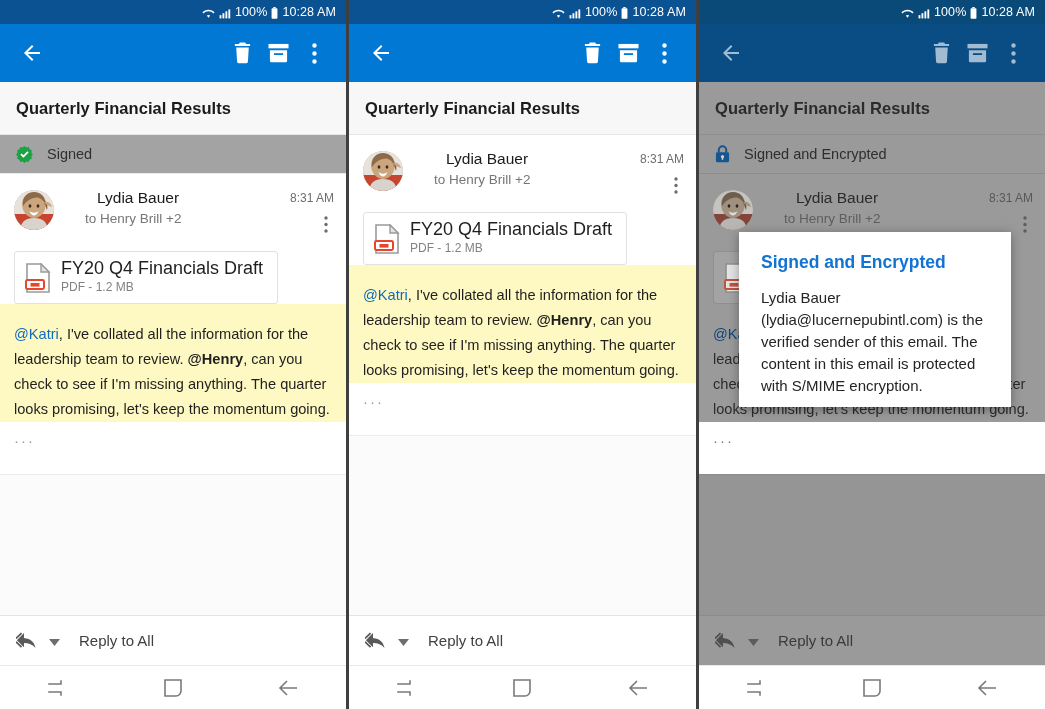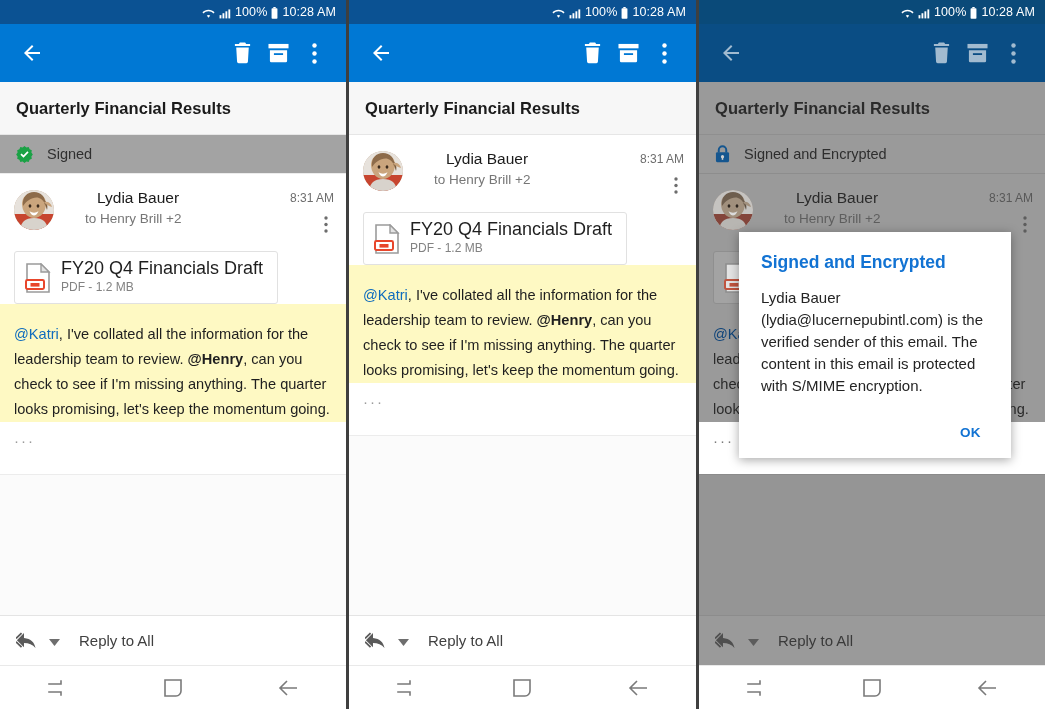--- a/index.html
+++ b/index.html
@@ -670,19 +670,16 @@
       <div class="nav-btn">
         <svg width="20" height="16" viewBox="0 0 20 16">
           <path d="M19 8H2M9 1L2 8l7 7" stroke="#7a7a7a" stroke-width="1.6" fill="none"></path>
         </svg>
       </div>
     </div>
 
     <div class="dialog">
       <div class="dlg-title">Signed and Encrypted</div>
       <div class="dlg-body">Lydia Bauer (lydia@lucernepubintl.com) is the verified sender of this email. The content in this email is protected with S/MIME encryption.</div>
-      <div class="dlg-actions">
-        <div class="dlg-ok">OK</div>
-      </div>
     </div>
   </div>
 
 </div>
 
 </body></html>

